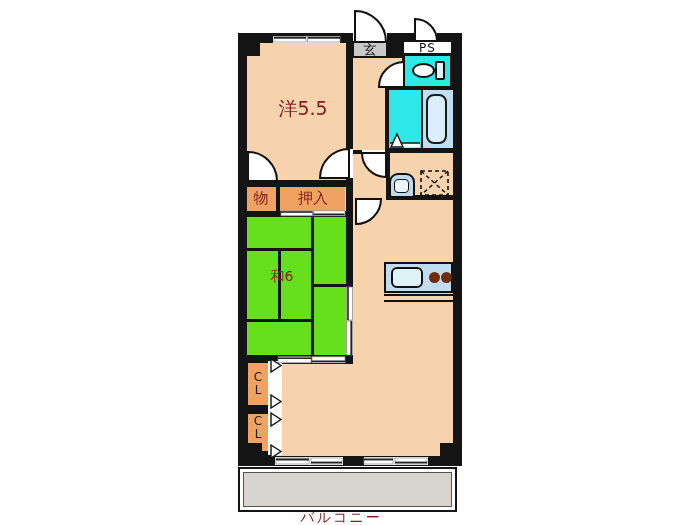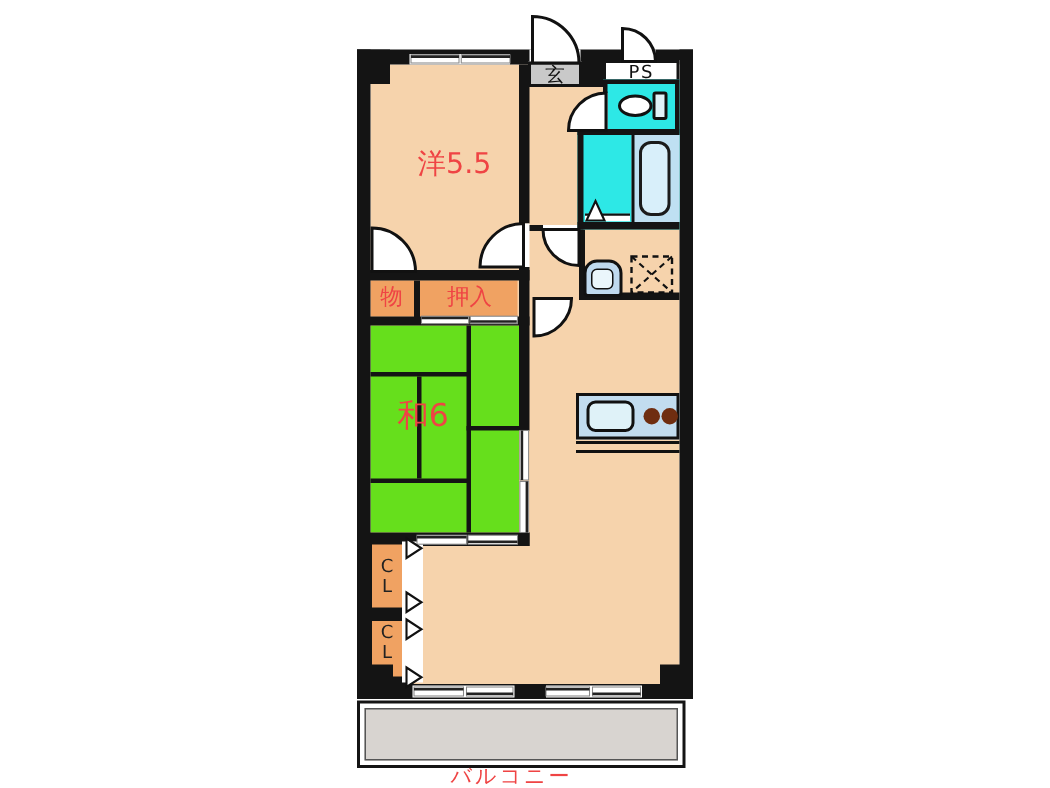--- a/index.html
+++ b/index.html
@@ -1,21 +1,21 @@
 <!DOCTYPE html>
 <html style="--c-wall: #141414; --c-floor: #F6D3AC; --c-tatami: #66DF1C; --c-closet: #F0A262; --c-wetcyan: #2DE8E6; --c-tubzone: #BFE0F2; --c-tub: #D8EFFA; --c-counter: #C2DCEF; --c-sink: #DFF2F8; --c-burner: #6F2D10; --c-balcony: #D8D4D0; --c-step: #C9C9C9; --c-basin: #BFD9EE;"><head>
 <meta charset="utf-8">
 <style>
   html,body{margin:0;padding:0;background:#fff;}
   #plan{position:relative;width:700px;height:525px;background:#fff;overflow:hidden;
         font-family:"DejaVu Sans",sans-serif;}
   .abs{position:absolute;box-sizing:border-box;}
   .wall{position:absolute;box-sizing:border-box;background:var(--c-wall,#111);}
   .punch{position:absolute;box-sizing:border-box;background:#fff;}
-  .lbl{position:absolute;transform:translate(-50%,-50%);color:#ef4444;white-space:nowrap;}
+  .lbl{position:absolute;transform:translate(-50%,-50%);color:#7f1d1d;white-space:nowrap;}
   svg{position:absolute;left:0;top:0;}
 </style>
 </head>
 <body>
 
 <div id="plan">
 
   <div class="abs" style="left:247px;top:43px;width:206px;height:413px;background:var(--c-floor,#F6D3AC);"></div>
 
   <div class="abs" style="left:247px;top:217px;width:99px;height:138px;background:var(--c-tatami,#66DF1C);"></div>
@@ -138,21 +138,21 @@
     <rect x="390" y="142.5" width="30" height="5" fill="#fff"></rect>
     <line x1="390" y1="143" x2="420" y2="143" stroke="#111" stroke-width="1.5"></line>
     <polygon points="397,134 403,147 391,147" fill="#fff" stroke="#111" stroke-width="1.4"></polygon>
 
     <rect x="421" y="171" width="27" height="24" fill="none" stroke="#111" stroke-width="1.6" stroke-dasharray="4,3"></rect>
     <line x1="421" y1="171" x2="448" y2="195" stroke="#111" stroke-width="1.4" stroke-dasharray="4,3"></line>
     <line x1="448" y1="171" x2="421" y2="195" stroke="#111" stroke-width="1.4" stroke-dasharray="4,3"></line>
   </svg>
 
   <div class="lbl" style="left:303px;top:109px;font-size:19px;">洋5.5</div>
-  <div class="lbl" style="left:282px;top:277px;font-size:21px;">和6</div>
+  <div class="lbl" style="left:282px;top:277px;font-size:14px;">和6</div>
   <div class="lbl" style="left:261px;top:198px;font-size:15px;">物</div>
   <div class="lbl" style="left:313px;top:198px;font-size:15px;text-align:right;">押入</div>
   <div class="lbl" style="left:341px;top:518px;font-size:14px;letter-spacing:2px;text-align:center;">バルコニー</div>
 
   <div class="lbl" style="left:258px;top:384px;font-size:12px;line-height:1.05;text-align:center;color:#222;">
     <div>C</div>
     <div>L</div>
   </div>
   <div class="lbl" style="left:258px;top:428px;font-size:12px;line-height:1.05;text-align:center;color:#222;">
     <div>C</div>

